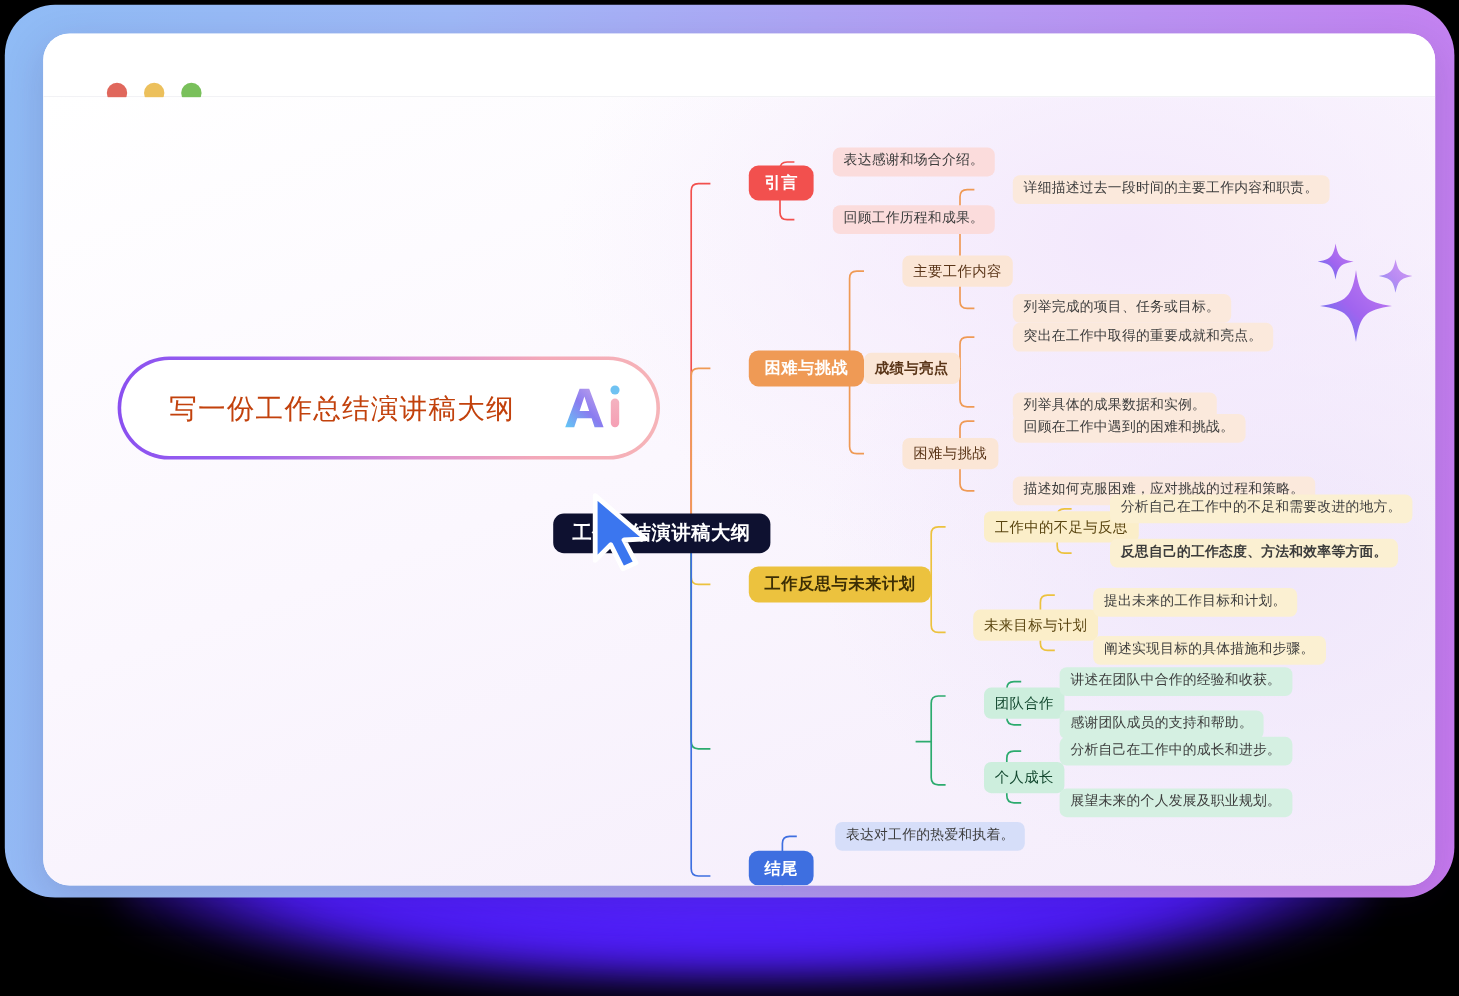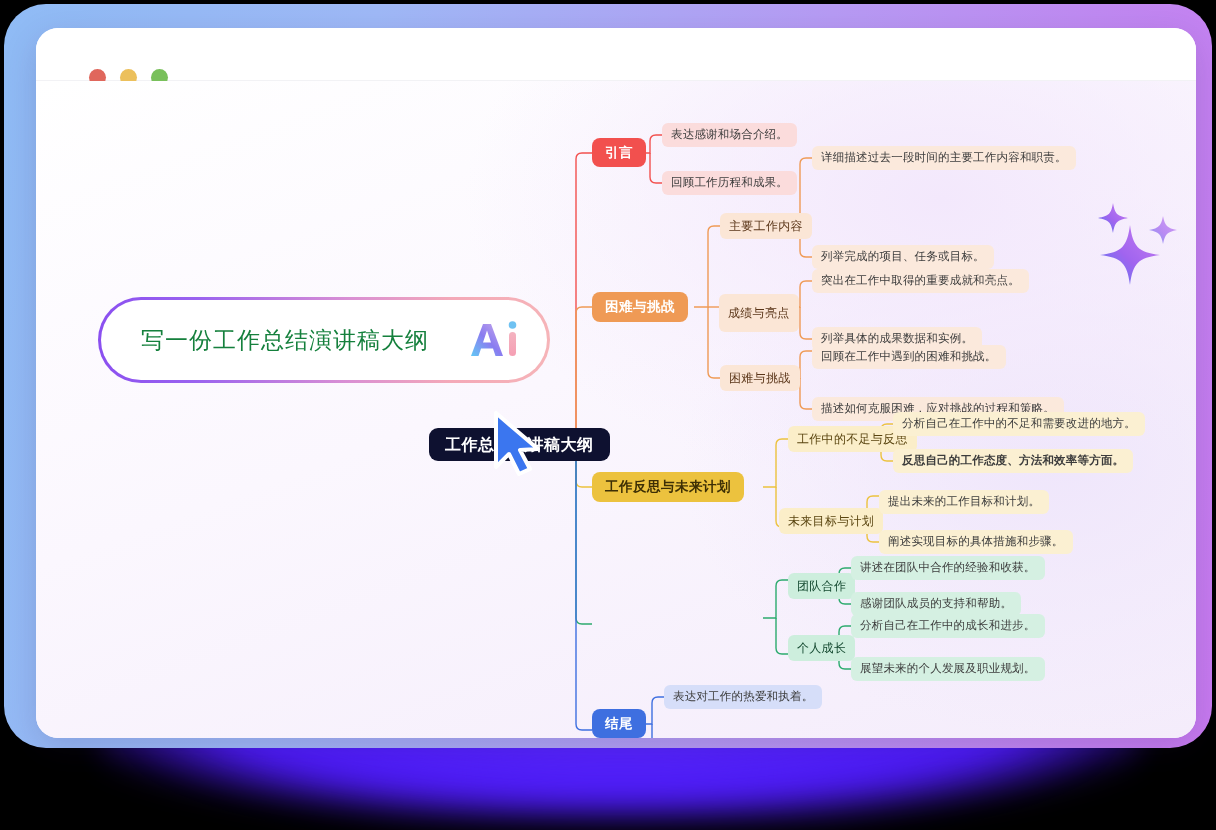--- a/index.html
+++ b/index.html
@@ -61,33 +61,33 @@
     position:absolute;left:62px;top:269px;width:452px;height:86px;
     border-radius:43px;padding:3px;box-sizing:border-box;
     background:linear-gradient(92deg,#8a4ff0 0%,#9a63ef 22%,#d98fd4 55%,#f4a9b8 78%,#f6b4b8 100%);
   }
   .pill{
     width:100%;height:100%;border-radius:41px;background:#fff;
     display:flex;align-items:center;justify-content:space-between;
     padding:0 26px 0 40px;box-sizing:border-box;
   }
   .pill-text{
-    font-size:23px;color:#15803d;letter-spacing:1px;white-space:nowrap;
+    font-size:23px;color:#c2410c;letter-spacing:1px;white-space:nowrap;
   }
   .ai-logo{width:52px;height:44px;flex:0 0 auto;}
 
   
   .cursor{position:absolute;left:452px;top:330px;width:62px;height:66px;}
 
   
   .map{position:absolute;left:0;top:0;width:1160px;height:657px;}
   .links{position:absolute;left:0;top:0;}
   .node{
     position:absolute;box-sizing:border-box;display:flex;align-items:center;
-    white-space:nowrap;line-height:1;
+    white-space:nowrap;line-height:1;margin-left:32px;
   }
   .root{
     background:#0e1130;color:#ffffff;border-radius:9px;
     font-size:16px;font-weight:bold;padding:0 16px;letter-spacing:.5px;
   }
   .l1{
     color:#ffffff;border-radius:8px;font-size:13.5px;font-weight:bold;
     padding:0 13px;letter-spacing:.5px;
   }
   .l2{
@@ -205,21 +205,21 @@
           <div class="node l2" style="left:684px;top:132px;height:26px;background:#fbe6d6;color:#5a3518;">
             <span>主要工作内容</span>
           </div>
           <div class="node l3" style="left:776px;top:65px;height:24px;background:#fbe9dc;">
             <span>详细描述过去一段时间的主要工作内容和职责。</span>
           </div>
           <div class="node l3" style="left:776px;top:164px;height:24px;background:#fbe9dc;">
             <span>列举完成的项目、任务或目标。</span>
           </div>
 
-          <div class="node l2" style="left:683px;top:213px;height:38px;background:#fbe6d6;color:#5a3518;">
+          <div class="node l2" style="left:652px;top:213px;height:26px;background:#fbe6d6;color:#5a3518;font-weight:bold;">
             <span>成绩与亮点</span>
           </div>
           <div class="node l3" style="left:776px;top:188px;height:24px;background:#fbe9dc;">
             <span>突出在工作中取得的重要成就和亮点。</span>
           </div>
           <div class="node l3" style="left:776px;top:246px;height:24px;background:#fbe9dc;text-align:right;">
             <span>列举具体的成果数据和实例。</span>
           </div>
 
           <div class="node l2" style="left:684px;top:284px;height:26px;background:#fbe6d6;color:#5a3518;">

